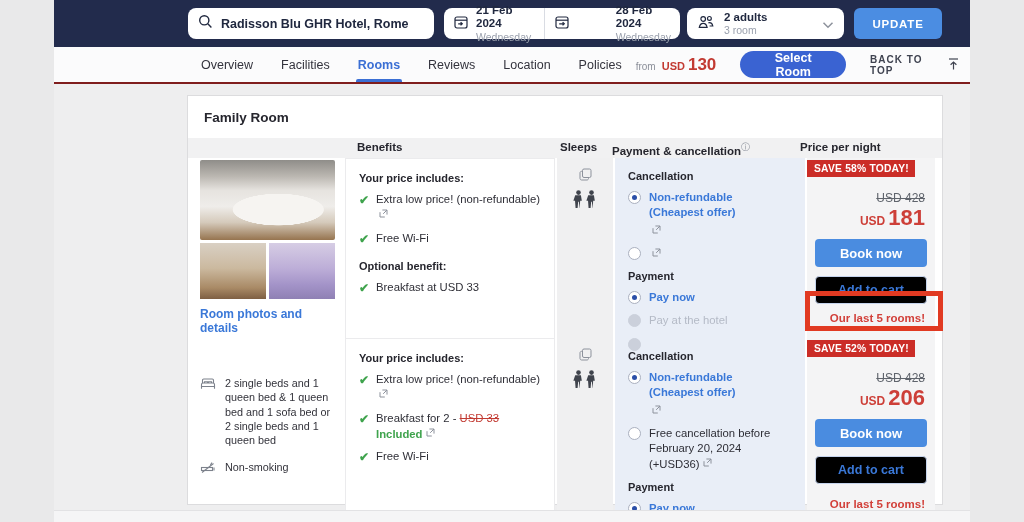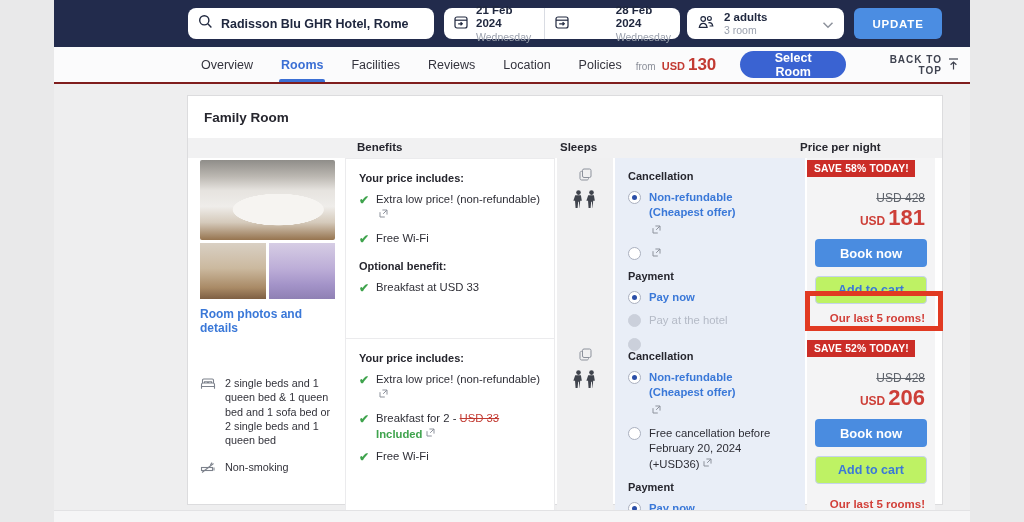--- a/index.html
+++ b/index.html
@@ -25,21 +25,21 @@
   .tabs { display:flex; margin-left:133px; height:100%; }
   .tab { padding:0 14px; display:flex; align-items:center; font-size:12.5px; color:#33333d; position:relative; cursor:pointer; }
   .tab.active { color:#3b6fd4; font-weight:600; }
   .tab.active::after { content:""; position:absolute; left:12px; right:12px; bottom:0; height:3px; background:#3b6fd4; border-radius:2px 2px 0 0; }
   .nav-right { margin-left:auto; margin-right:118px; display:flex; align-items:center; gap:24px; }
   .from-price { display:flex; align-items:baseline; gap:3px; }
   .from-lbl { font-size:10px; color:#8b8f99; }
   .from-cur { font-size:11px; font-weight:600; color:#c23a32; margin-left:3px; }
   .from-amt { font-size:17px; font-weight:600; color:#c23a32; }
   .select-room { height:27px; padding:0 18px; background:#3a63d2; border:0; border-radius:14px; color:#fff; font-family:"Liberation Sans",sans-serif; font-size:12.5px; font-weight:600; cursor:pointer; }
-  .back-top { display:flex; align-items:center; gap:5px; font-size:10px; letter-spacing:1px; font-weight:600; color:#3f4350; cursor:pointer;text-align:right; }
+  .back-top { display:flex; align-items:center; gap:5px; font-size:10px; letter-spacing:1px; font-weight:600; color:#3f4350; cursor:pointer; }
 
   
   .card { position:absolute; left:133px; top:95px; width:756px; height:410px; background:#fff; border:1px solid #dcdcde; }
   .card-title { height:42px; display:flex; align-items:center; padding:0 16px; font-size:13.5px; font-weight:700; color:#26262e; }
   .header-band { height:20px; background:#f1f1f2; position:relative; font-size:11.5px; font-weight:700; color:#26262e; }
   .hdr { position:absolute; top:3px; }
   .hdr-benefits { left:169px; } .hdr-sleeps { left:372px; } .hdr-payment { left:424px; } .hdr-price { left:612px; }
   .info-glyph { font-weight:400; font-size:9px; color:#8d929c; vertical-align:super; cursor:pointer; }
 
   .card-body { display:flex; padding-right:7px; }
@@ -88,21 +88,21 @@
   .opt.dis { color:#b4bac6; cursor:default; }
   .opt .ext-block { display:block; margin-top:2px; }
   .pay-label.second { margin-top:5px; }
 
   .badge { display:inline-block; background:#cb2d27; color:#fff; font-size:10.3px; font-weight:700; padding:3px 6px 3px 7px; letter-spacing:.2px; }
   .old-price { text-align:right; padding-right:10px; margin-top:14px; font-size:12px; color:#5f646c; text-decoration:line-through; }
   .new-price { text-align:right; padding-right:10px; margin-top:0; color:#cd3f38; }
   .new-cur { font-size:12px; font-weight:600; margin-right:3px; }
   .new-amt { font-size:22px; font-weight:700; }
   .book-btn { display:block; width:calc(100% - 16px); margin:8px 8px 0; height:28px; background:#4a8ce0; border:0; border-radius:4px; color:#fff; font-family:"Liberation Sans",sans-serif; font-size:13px; font-weight:600; cursor:pointer; }
-  .cart-btn { display:block; width:calc(100% - 16px); margin:9px 8px 0; height:28px; background:#bef264; border:1px solid #c5d3ec; border-radius:4px; color:#3a78d8; font-family:"Liberation Sans",sans-serif; font-size:12.5px; font-weight:600; cursor:pointer; }
+  .cart-btn { display:block; width:calc(100% - 16px); margin:9px 8px 0; height:28px; background:#000000; border:1px solid #c5d3ec; border-radius:4px; color:#3a78d8; font-family:"Liberation Sans",sans-serif; font-size:12.5px; font-weight:600; cursor:pointer; }
   .scarcity { text-align:right; padding-right:10px; margin-top:14px; font-size:11.5px; font-weight:700; color:#d2403a; }
   .rate-row.first .scarcity { margin-top:8px; }
   .annotation { position:absolute; left:-2px; right:-8px; top:133px; height:40px; border:5px solid #e13a22; z-index:5; pointer-events:none; }
 
   .bottom-strip { position:absolute; left:0; top:510px; width:1024px; height:12px; background:#f5f5f6; border-top:1px solid #e2e2e4; }
 </style>
 </head>
 <body>
 
 <div class="screen">
@@ -166,22 +166,22 @@
           </svg>
       </span>
     </div>
 
     <button class="update-btn">UPDATE</button>
   </div>
 
   <div class="navbar">
     <div class="tabs">
       <div class="tab">Overview</div>
+      <div class="tab">Facilities</div>
       <div class="tab active">Rooms</div>
-      <div class="tab">Facilities</div>
       <div class="tab">Reviews</div>
       <div class="tab">Location</div>
       <div class="tab">Policies</div>
     </div>
     <div class="nav-right">
       <span class="from-price">
         <span class="from-lbl">from</span>
         <span class="from-cur">USD</span>
         <span class="from-amt">130</span>
       </span>
@@ -197,20 +197,21 @@
       </span>
     </div>
   </div>
 
   <div class="card">
     <div class="card-title">Family Room</div>
 
     <div class="header-band">
       <span class="hdr hdr-benefits">Benefits</span>
       <span class="hdr hdr-sleeps">Sleeps</span>
+      <span class="hdr hdr-payment"><span>Payment &amp; cancellation</span><span class="info-glyph">ⓘ</span></span>
       <span class="hdr hdr-price">Price per night</span>
     </div>
 
     <div class="card-body">
 
       <div class="left-col">
         <div class="photo-main"></div>
         <div class="photo-row">
           <div class="photo-s1"></div>
           <div class="photo-s2"></div>

